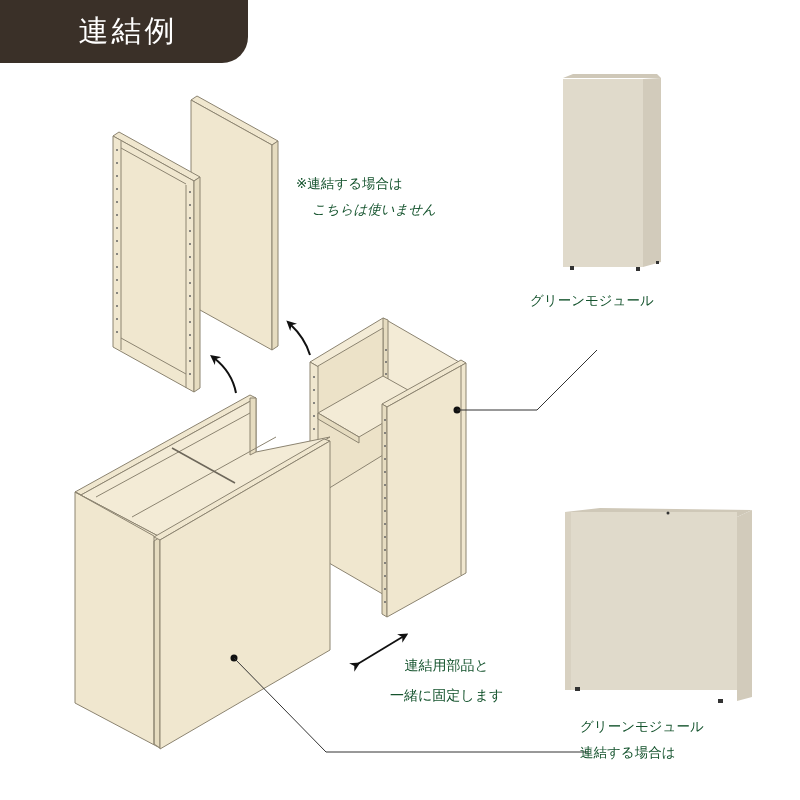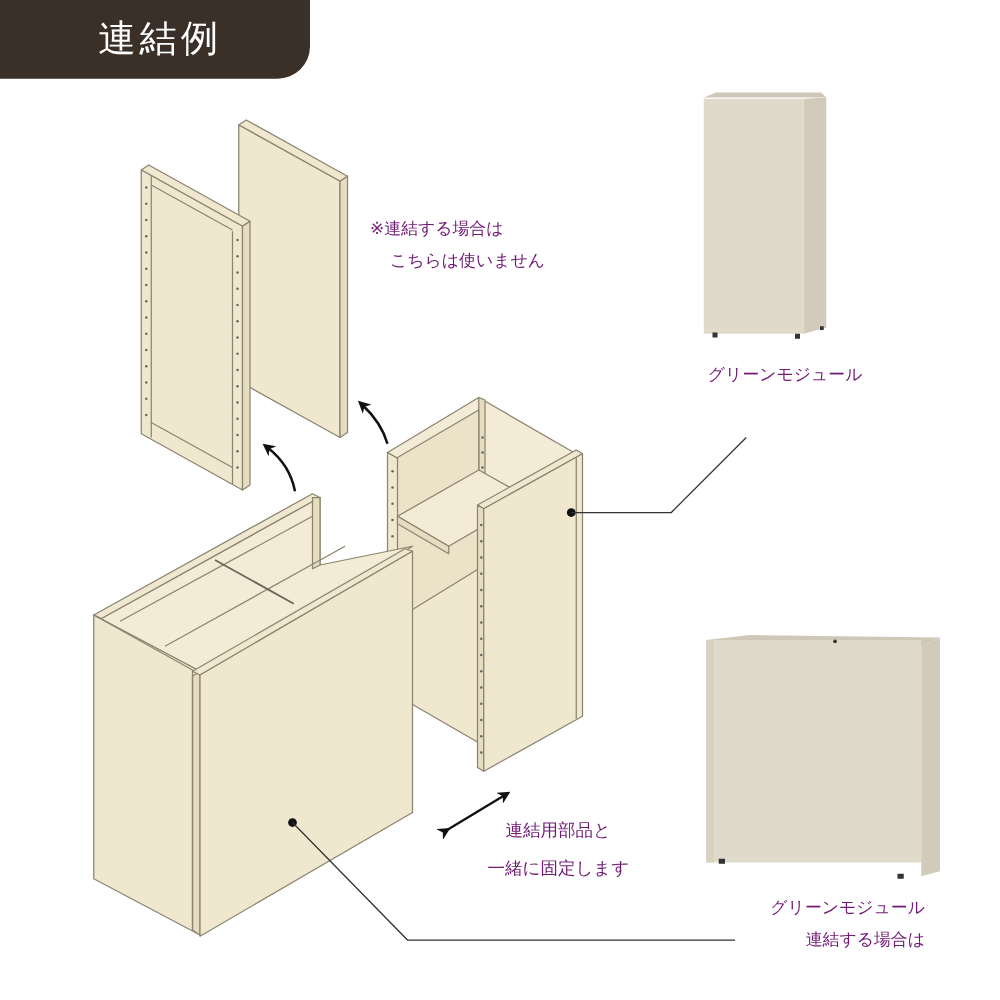--- a/index.html
+++ b/index.html
@@ -16,25 +16,25 @@
       border-bottom-right-radius: 26px;
       display: flex; align-items: center; justify-content: center;
     }
     .title-tab span {
       color: #ffffff; font-size: 30px; letter-spacing: 3px;
       font-weight: 300; padding-left: 8px;
     }
     svg.art { position: absolute; left: 0; top: 0; }
     .label {
       position: absolute; font-size: 13.5px; line-height: 26px;
-      color: #701a75; white-space: nowrap;
-    }
-    .label.center { text-align: right; }
+      color: #14532d; white-space: nowrap;
+    }
+    .label.center { text-align: left; }
     .note { left: 296px; top: 170px; }
-    .note .l2 { padding-left: 16px; }
+    .note .l2 { padding-left: 16px; font-style: italic; }
     .pillar-label { left: 530px; top: 287px; width: 160px; }
     .partition-label { left: 580px; top: 713px; width: 160px; }
     .fix-label { left: 390px; top: 650px; font-size: 14px; line-height: 30px; text-align: center; }
   </style>
 </head>
 <body>
 
 <div class="title-tab">
   <span>連結例</span>
 </div>

